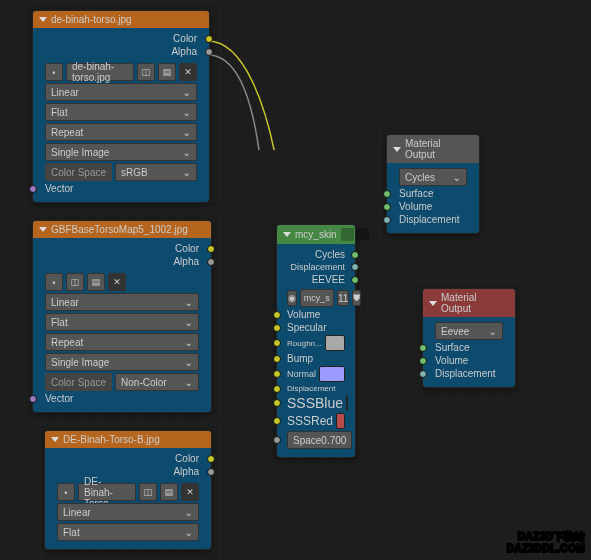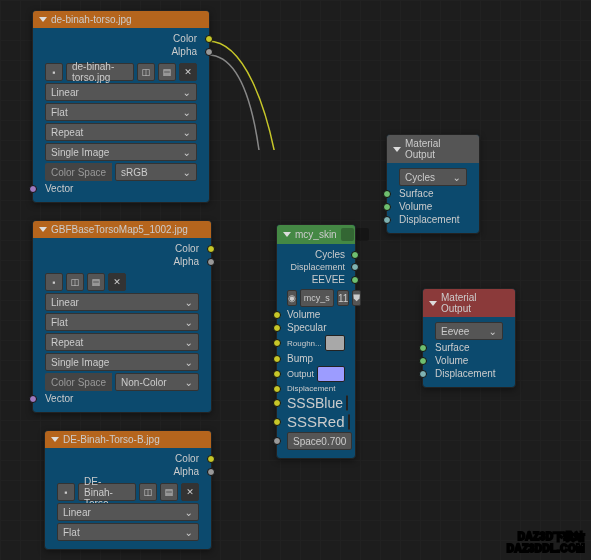--- a/index.html
+++ b/index.html
@@ -247,35 +247,35 @@
         <span class="sock s-yellow" style="left:-14px"></span>
         <span style="font-size:8px">Roughn...</span>
         <div class="swatch" style="background:#a8a8a8"></div>
       </div>
     <div class="row">
         <span class="sock s-yellow" style="left:-14px"></span>
         <span>Bump</span>
       </div>
     <div class="row gap">
         <span class="sock s-yellow" style="left:-14px"></span>
-        <span style="font-size:9px">Output</span>
+        <span style="font-size:9px">Normal</span>
         <div class="swatch" style="background:#9c9cff"></div>
       </div>
     <div class="row">
         <span class="sock s-yellow" style="left:-14px"></span>
         <span style="font-size:8px">Displacement</span>
       </div>
     <div class="row gap">
         <span class="sock s-yellow" style="left:-14px"></span>
         <span style="font-size:14px">SSSBlue</span>
         <div class="swatch" style="background:#5f8e8e"></div>
       </div>
     <div class="row gap">
         <span class="sock s-yellow" style="left:-14px"></span>
-        <span style="font-size:15px">SSSRed</span>
+        <span style="font-size:12px">SSSRed</span>
         <div class="swatch" style="background:#b84c4c"></div>
       </div>
     <div class="row">
         <span class="sock s-gray" style="left:-14px"></span>
         <div class="num" style="font-size:8px">
           <span>Space</span>
           <span>0.700</span>
         </div>
       </div>
   </div>

